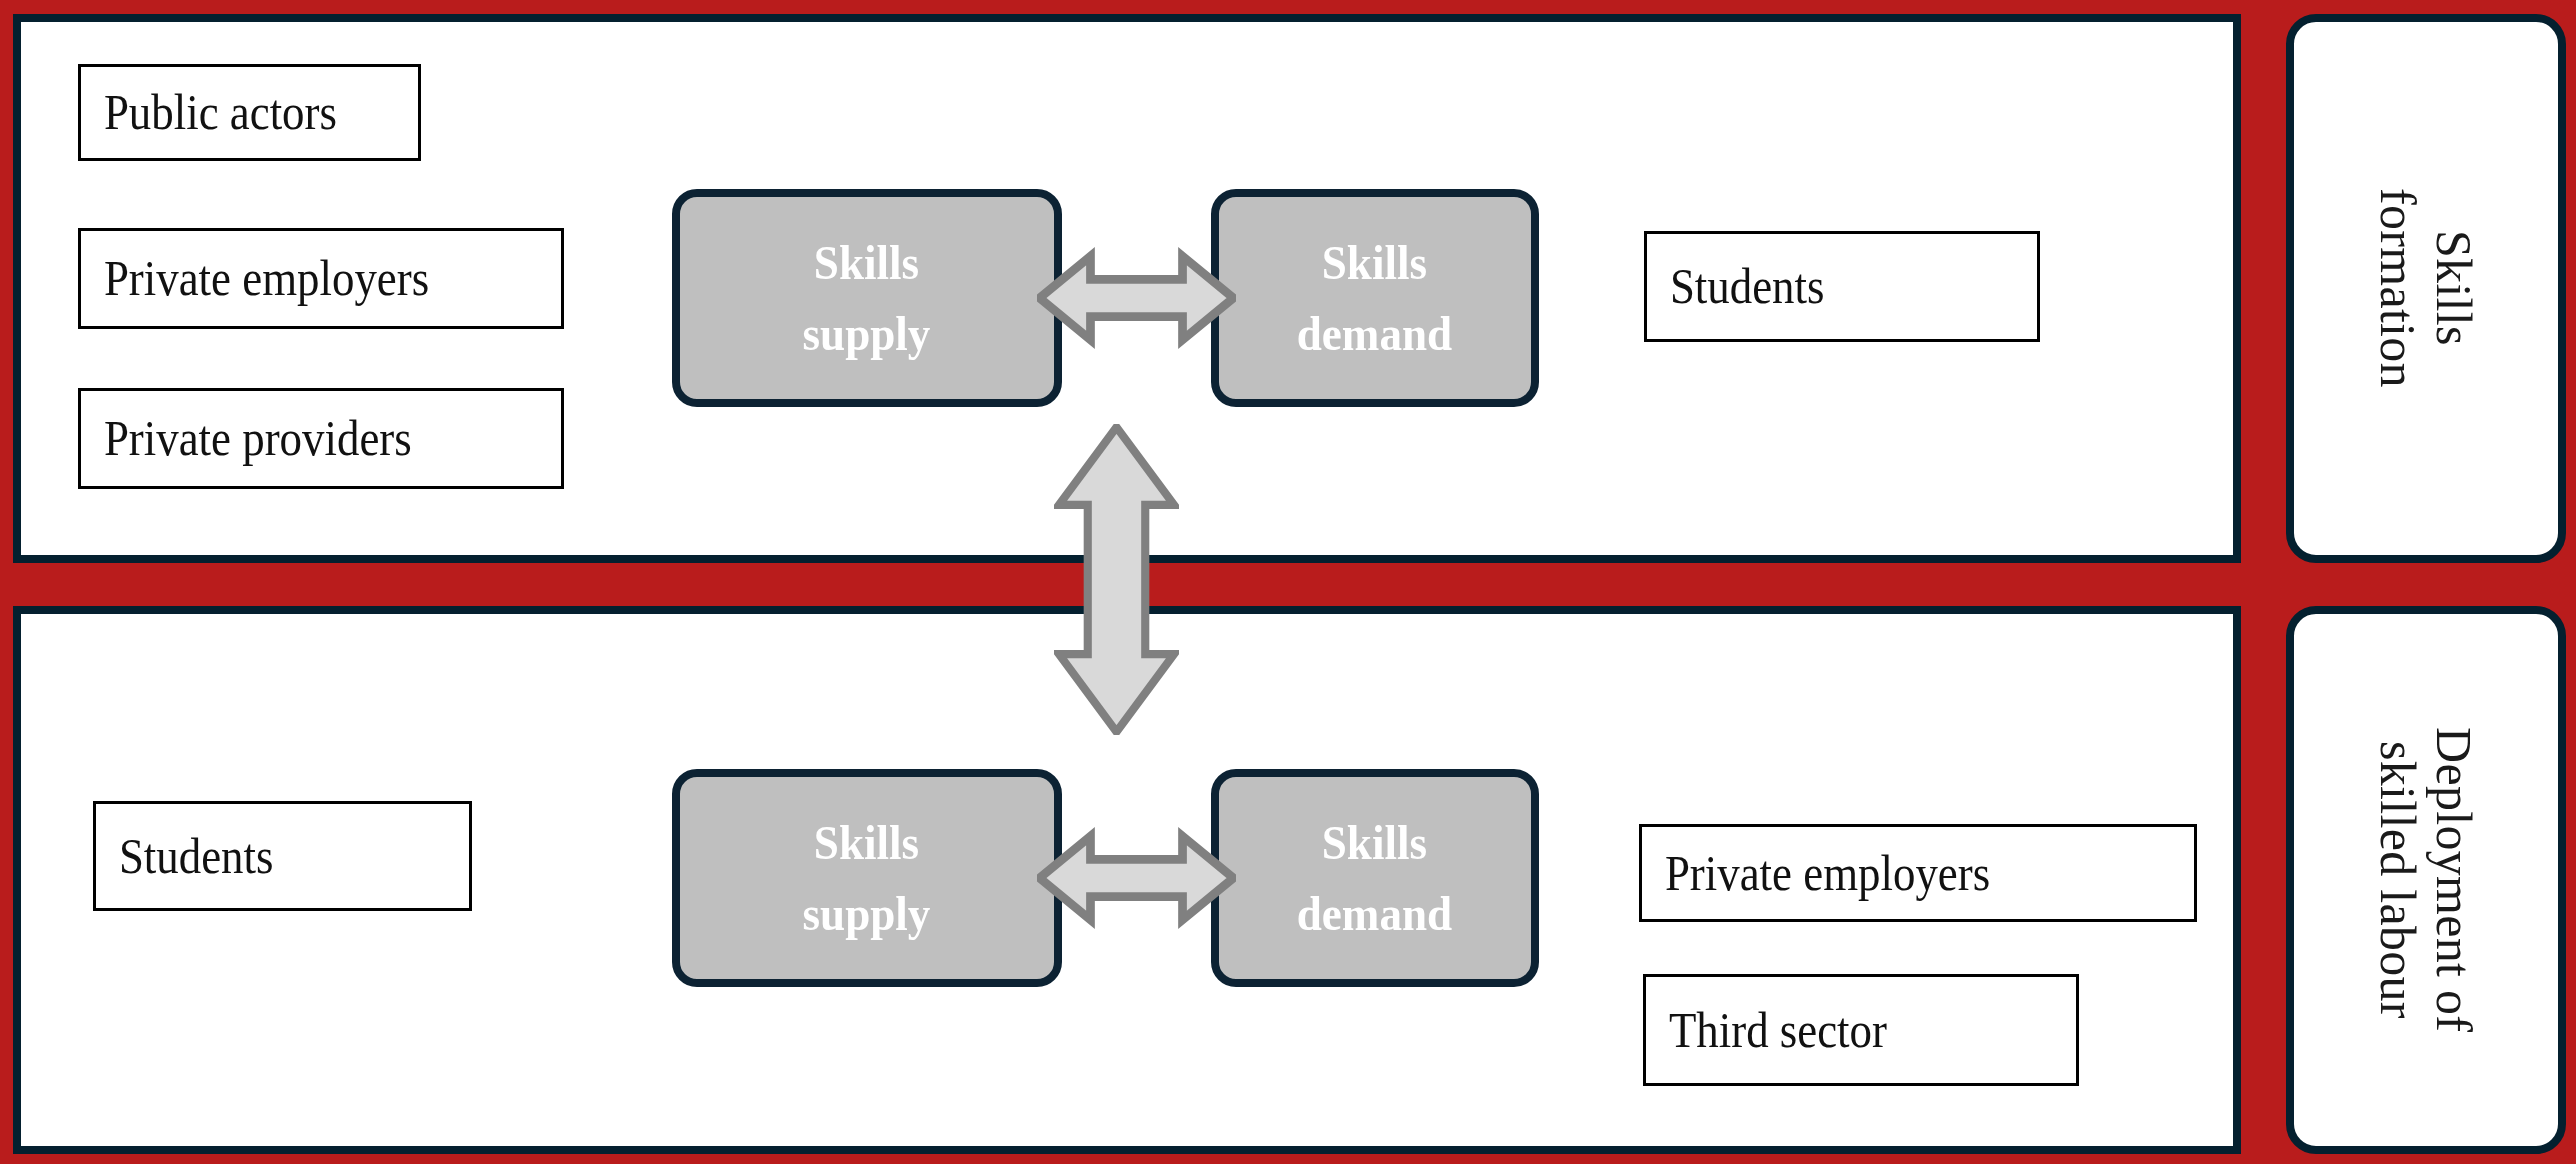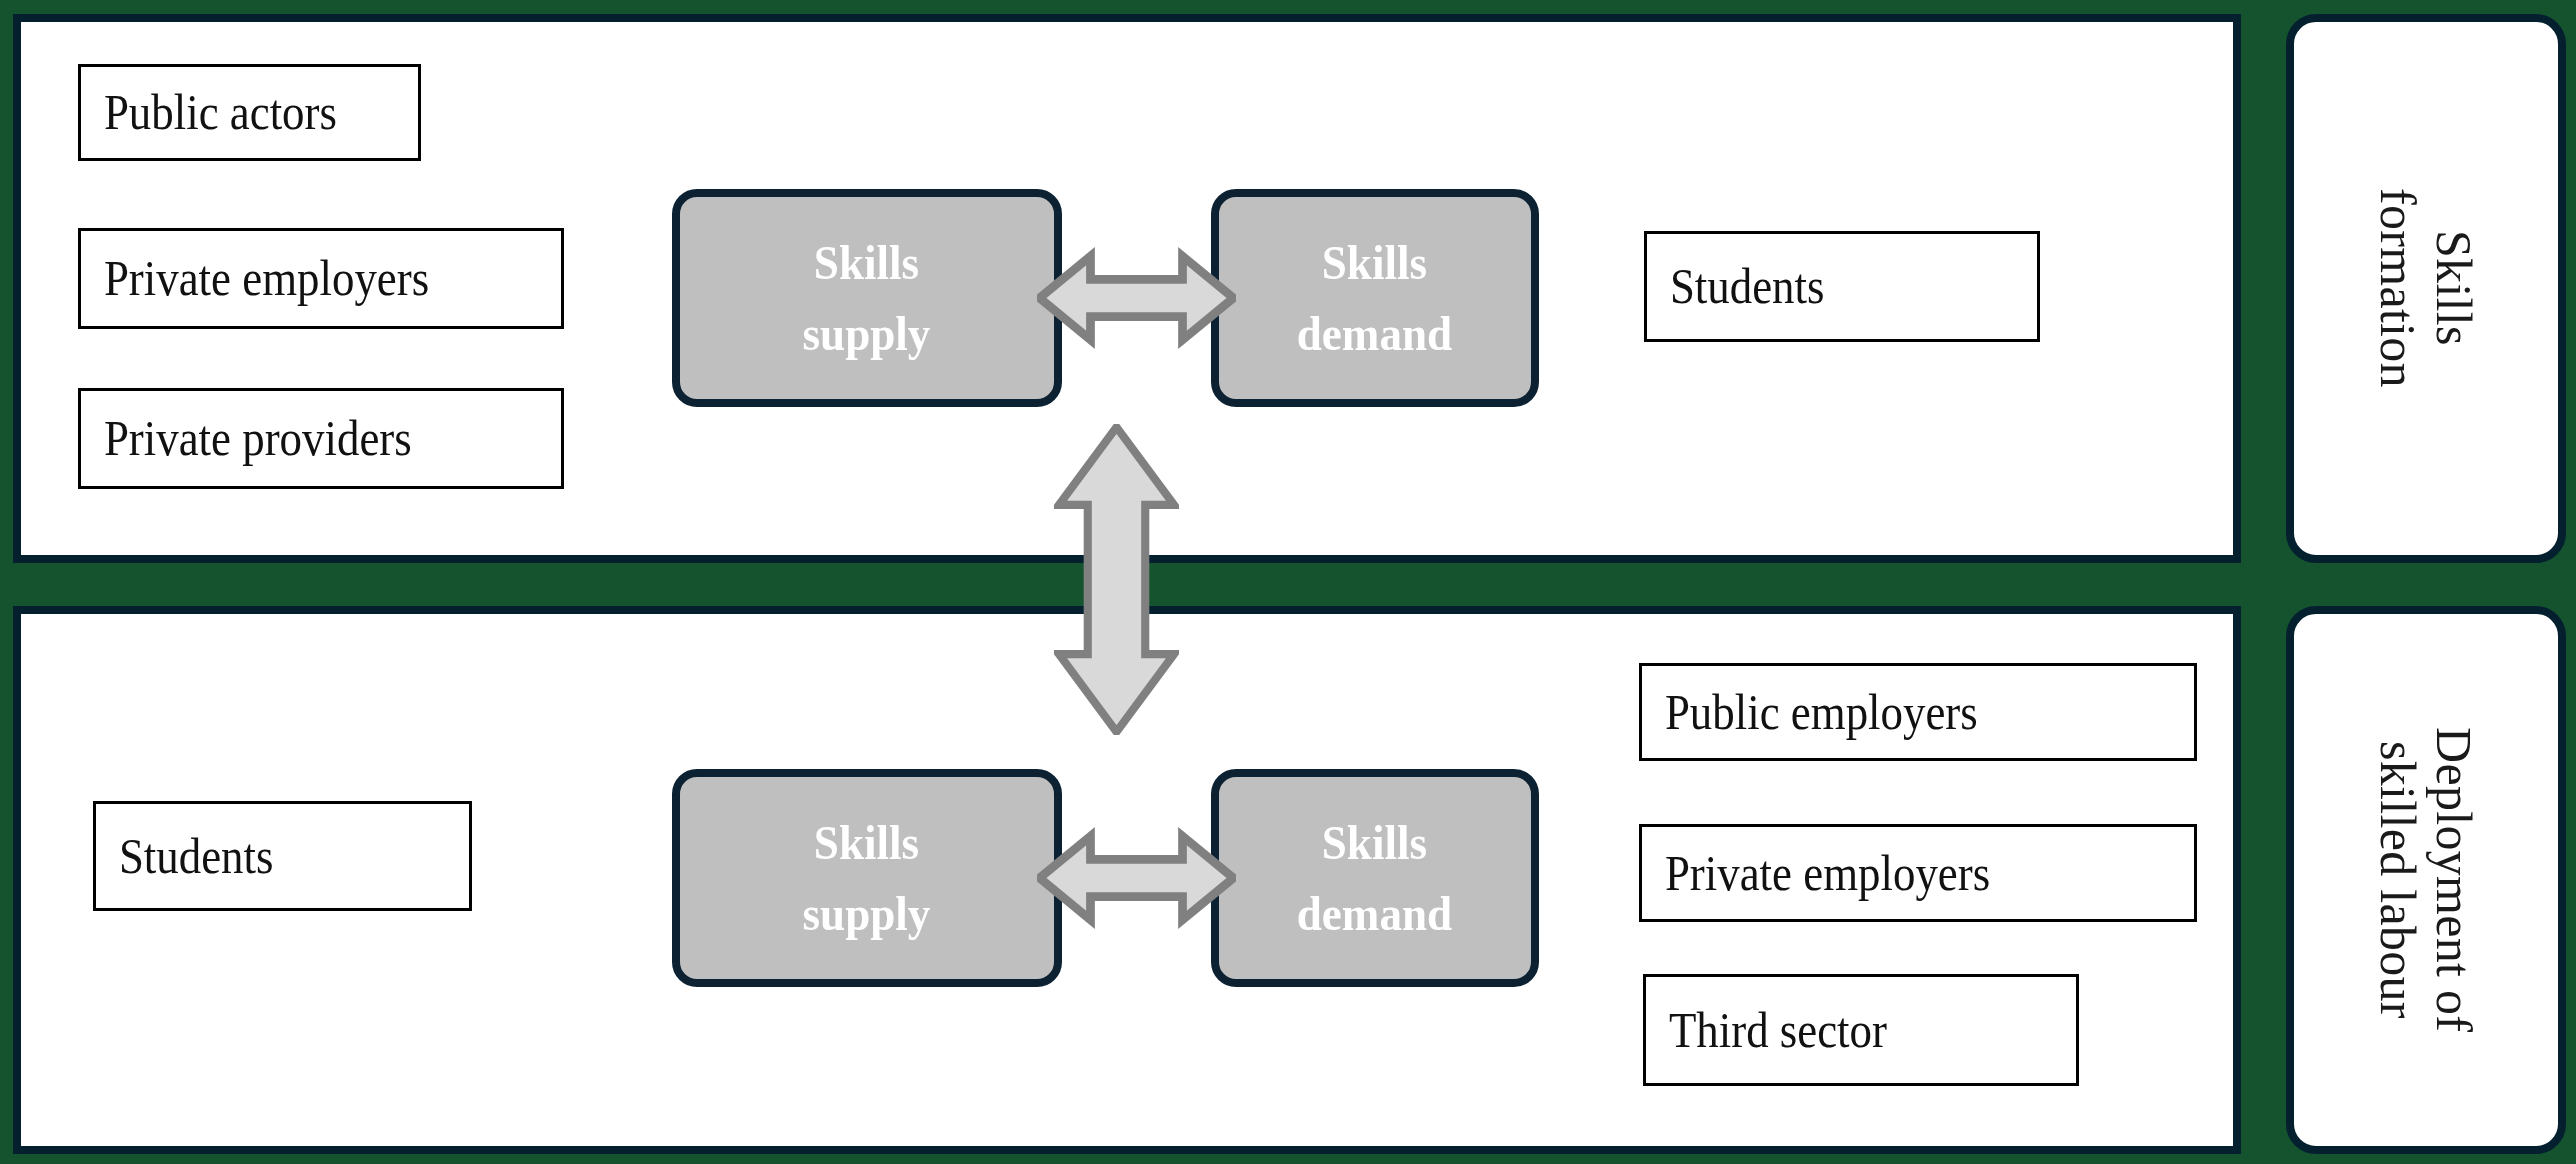--- a/index.html
+++ b/index.html
@@ -5,21 +5,21 @@
 <style>
   html, body {
     margin: 0;
     padding: 0;
     background: #ffffff;
   }
   #canvas {
     position: relative;
     width: 2576px;
     height: 1165px;
-    background: #14532d;
+    background: #b91c1c;
     overflow: hidden;
     font-family: "Liberation Serif", "DejaVu Serif", serif;
   }
 
   
   .panel {
     position: absolute;
     box-sizing: border-box;
     border: 8.7px solid #04202F;
     background: #ffffff;
@@ -140,23 +140,20 @@
     </div>
 
   </div>
 
   <div class="panel" id="panel-deployment">
 
     <div class="actor-box" style="left:72px; top:187px; width:379px; height:110px;">
       <span class="actor-label">Students</span>
     </div>
 
-    <div class="actor-box" style="left:1618px; top:49px; width:558px; height:98px;">
-      <span class="actor-label">Public employers</span>
-    </div>
 
     <div class="actor-box" style="left:1618px; top:210px; width:558px; height:98px;">
       <span class="actor-label">Private employers</span>
     </div>
 
     <div class="actor-box" style="left:1622px; top:360px; width:436px; height:112px;">
       <span class="actor-label">Third sector</span>
     </div>
 
     <div class="skills-box" style="left:651px; top:155px; width:390px; height:218px;">

